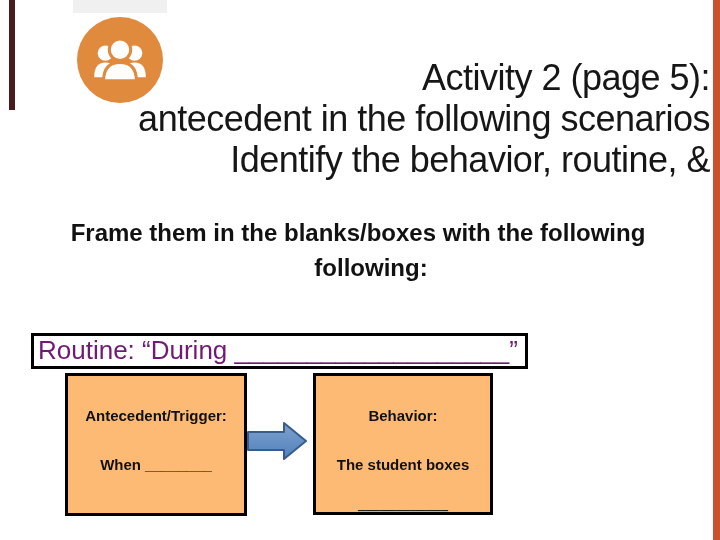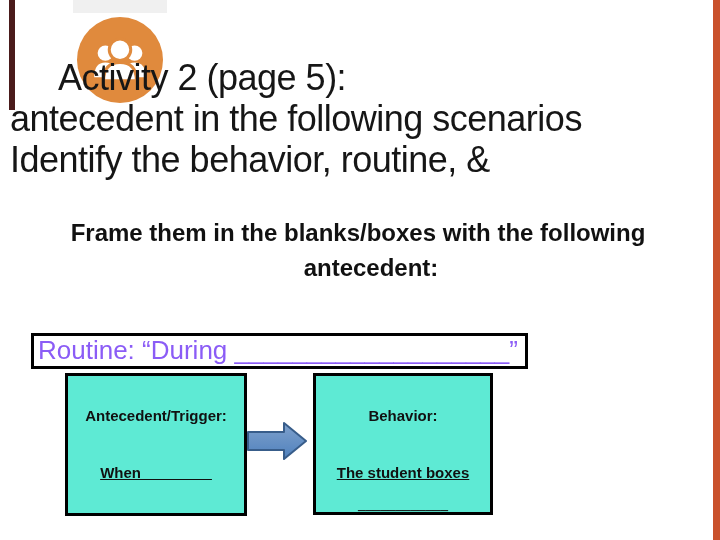--- a/index.html
+++ b/index.html
@@ -13,52 +13,52 @@
   .left-edge-bar{position:absolute;left:9px;top:0;width:6px;height:110px;background:#4a1b1b;}
   .right-edge-bar{position:absolute;left:713px;top:0;width:7px;height:540px;background:#c9512c;}
 
   
   .icon-strip{position:absolute;left:73px;top:0;width:94px;height:13px;background:#f0f0f0;}
   .people-badge{position:absolute;left:77px;top:17px;width:86px;height:86px;}
 
   
   .title-block{
     position:absolute;left:10px;top:57px;width:700px;
-    text-align:left;font-size:36px;line-height:41px;font-weight:400;
+    text-align:right;font-size:36px;line-height:41px;font-weight:400;
     letter-spacing:-0.5px;white-space:nowrap;
   }
   .title-line-1{padding-left:48px;}
 
   
   .instructions{
     position:absolute;left:38px;top:215px;width:640px;
     font-size:24px;line-height:35px;font-weight:700;color:#111;
     white-space:nowrap;
     text-align:center;
   }
   .instructions .indent{text-indent:26px;}
 
   
   .routine-box{
     position:absolute;left:31px;top:333px;width:497px;height:36px;
     border:3px solid #000;box-sizing:border-box;background:#fff;
     font-size:26px;line-height:29px;white-space:nowrap;overflow:hidden;
-    padding-left:4px;color:#8b5cf6;
+    padding-left:4px;color:#701a75;
   }
 
   
   .frame-box{
-    position:absolute;border:3px solid #000;box-sizing:border-box;background:#5eead4;
+    position:absolute;border:3px solid #000;box-sizing:border-box;background:#fdba74;
     font-weight:700;color:#111;font-size:15px;
   }
   .antecedent-box{left:65px;top:373px;width:182px;height:143px;}
   .behavior-box{left:313px;top:373px;width:180px;height:142px;}
   .box-line{position:absolute;left:0;width:100%;text-align:center;white-space:nowrap;}
   .line-heading{top:31px;}
-  .line-prompt{top:88px;text-decoration:underline;}
+  .line-prompt{top:80px;}
   .line-blank{top:120px;font-family:Liberation Serif, serif;}
 
   
   .arrow-wrap{position:absolute;left:247px;top:422px;width:61px;height:38px;}
 </style>
 </head>
 <body>
 
 <div class="left-edge-bar"></div>
 <div class="right-edge-bar"></div>
@@ -84,21 +84,21 @@
 </div>
 
 <div class="title-block">
   <div class="title-line-1">Activity 2 (page 5):</div>
   <div>antecedent in the following scenarios</div>
   <div>Identify the behavior, routine, &amp;</div>
 </div>
 
 <div class="instructions">
   <div>Frame them in the blanks/boxes with the following</div>
-  <div class="indent">antecedent:</div>
+  <div class="indent">following:</div>
 </div>
 
 <div class="routine-box">
   <span>Routine: “During ___________________”</span>
 </div>
 
 <div class="frame-box antecedent-box">
   <div class="box-line line-heading">Antecedent/Trigger:</div>
   <div class="box-line line-prompt">When ________</div>
 </div>

